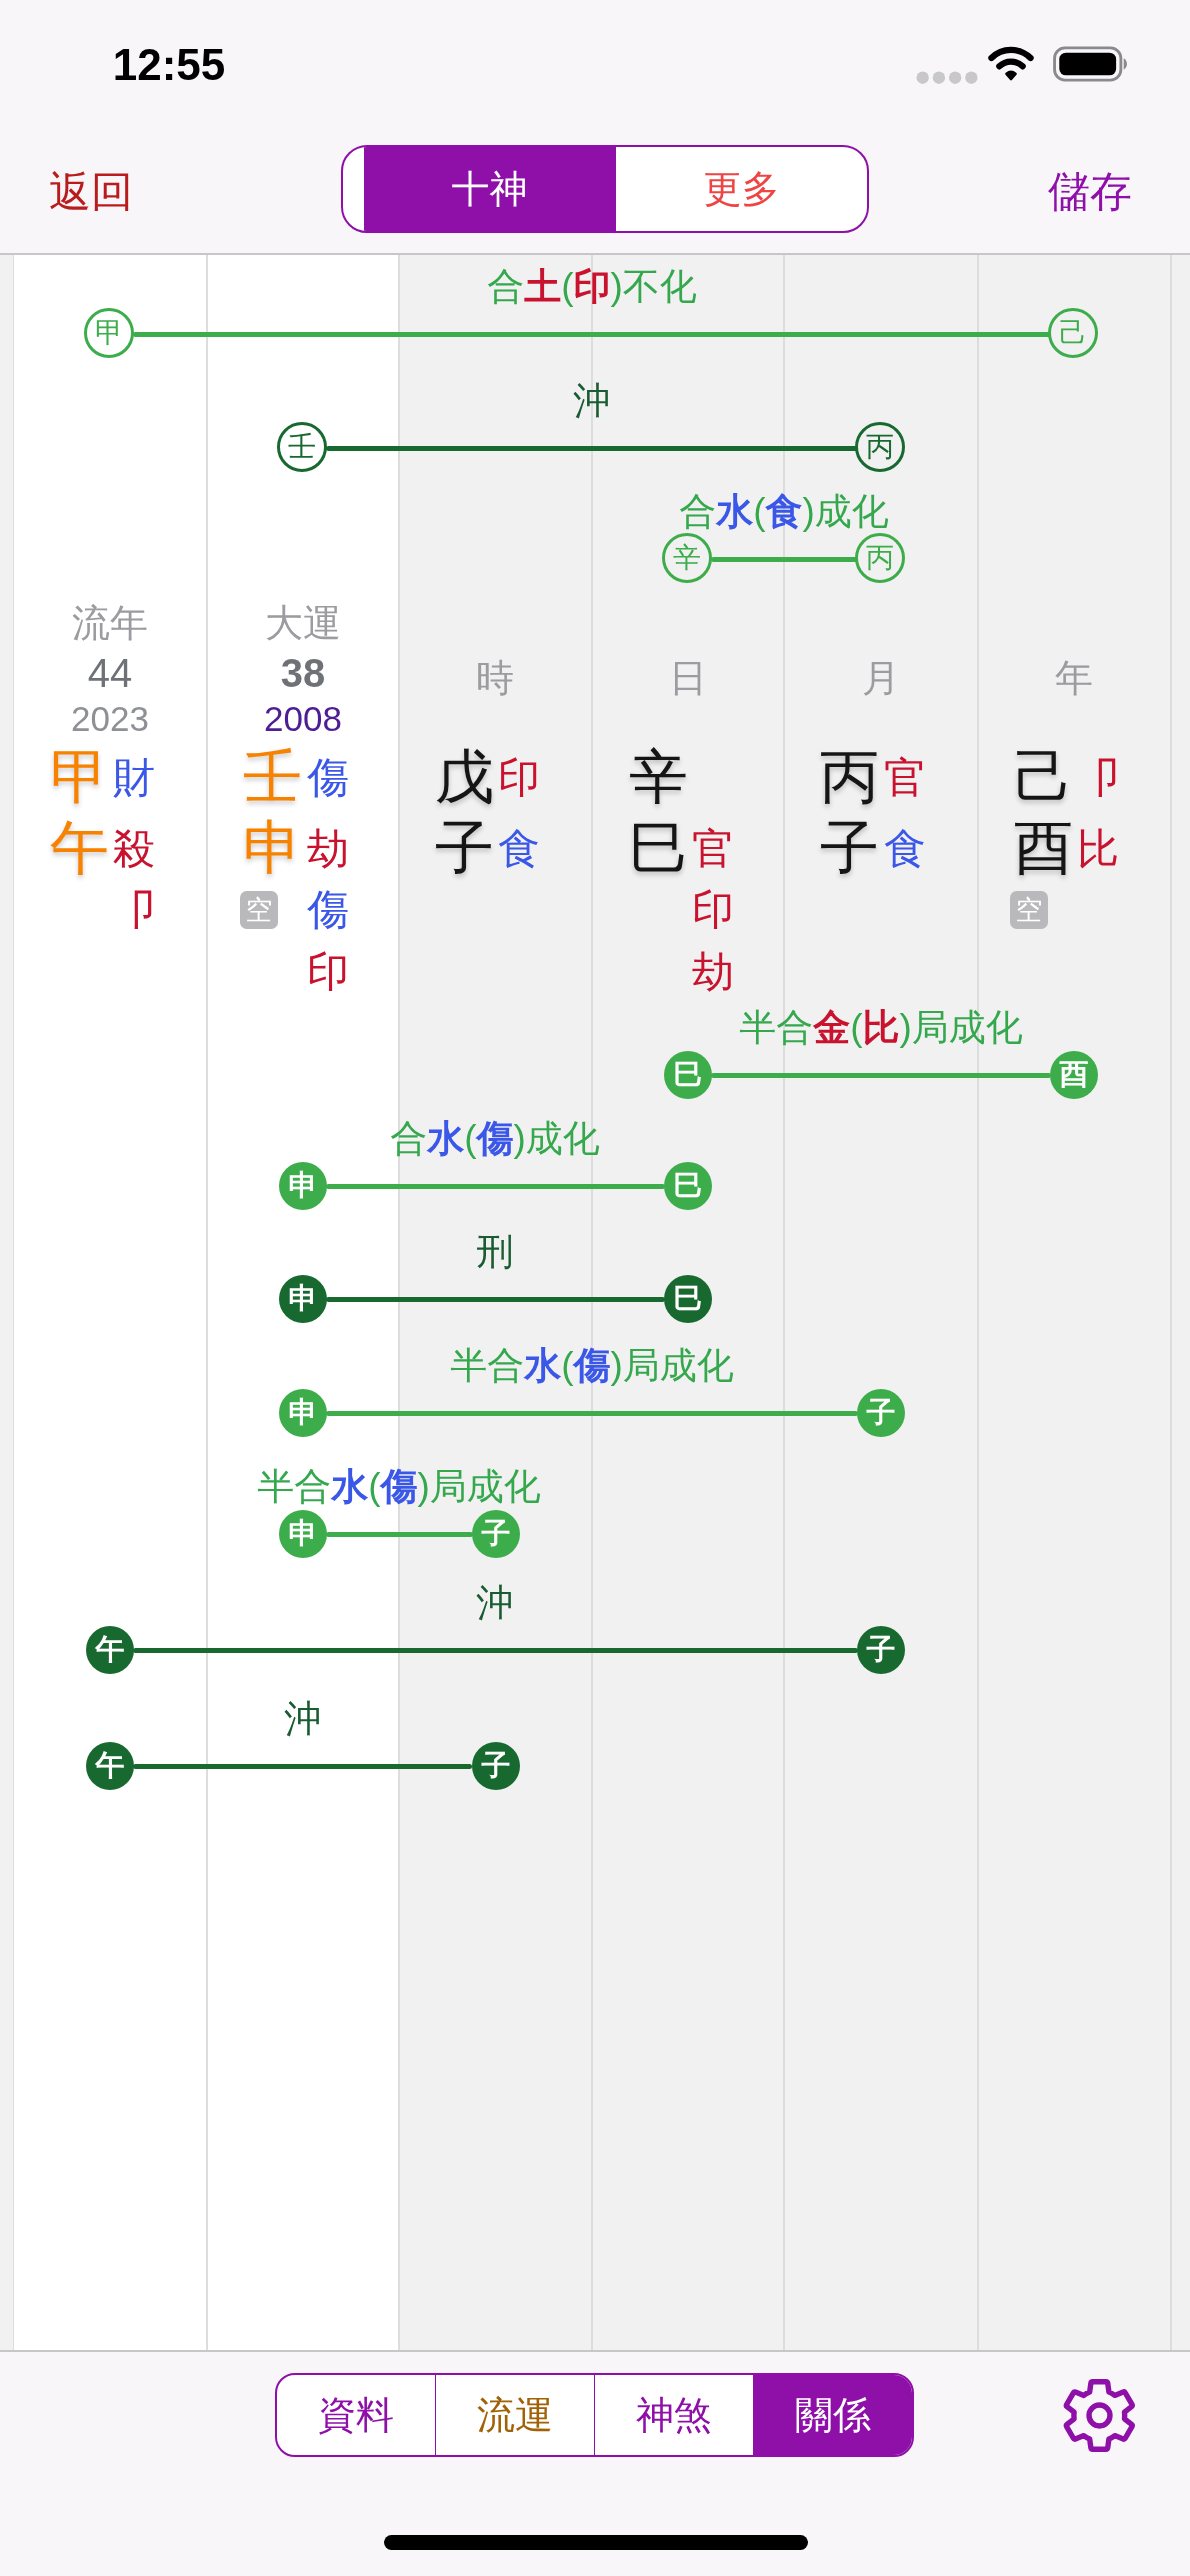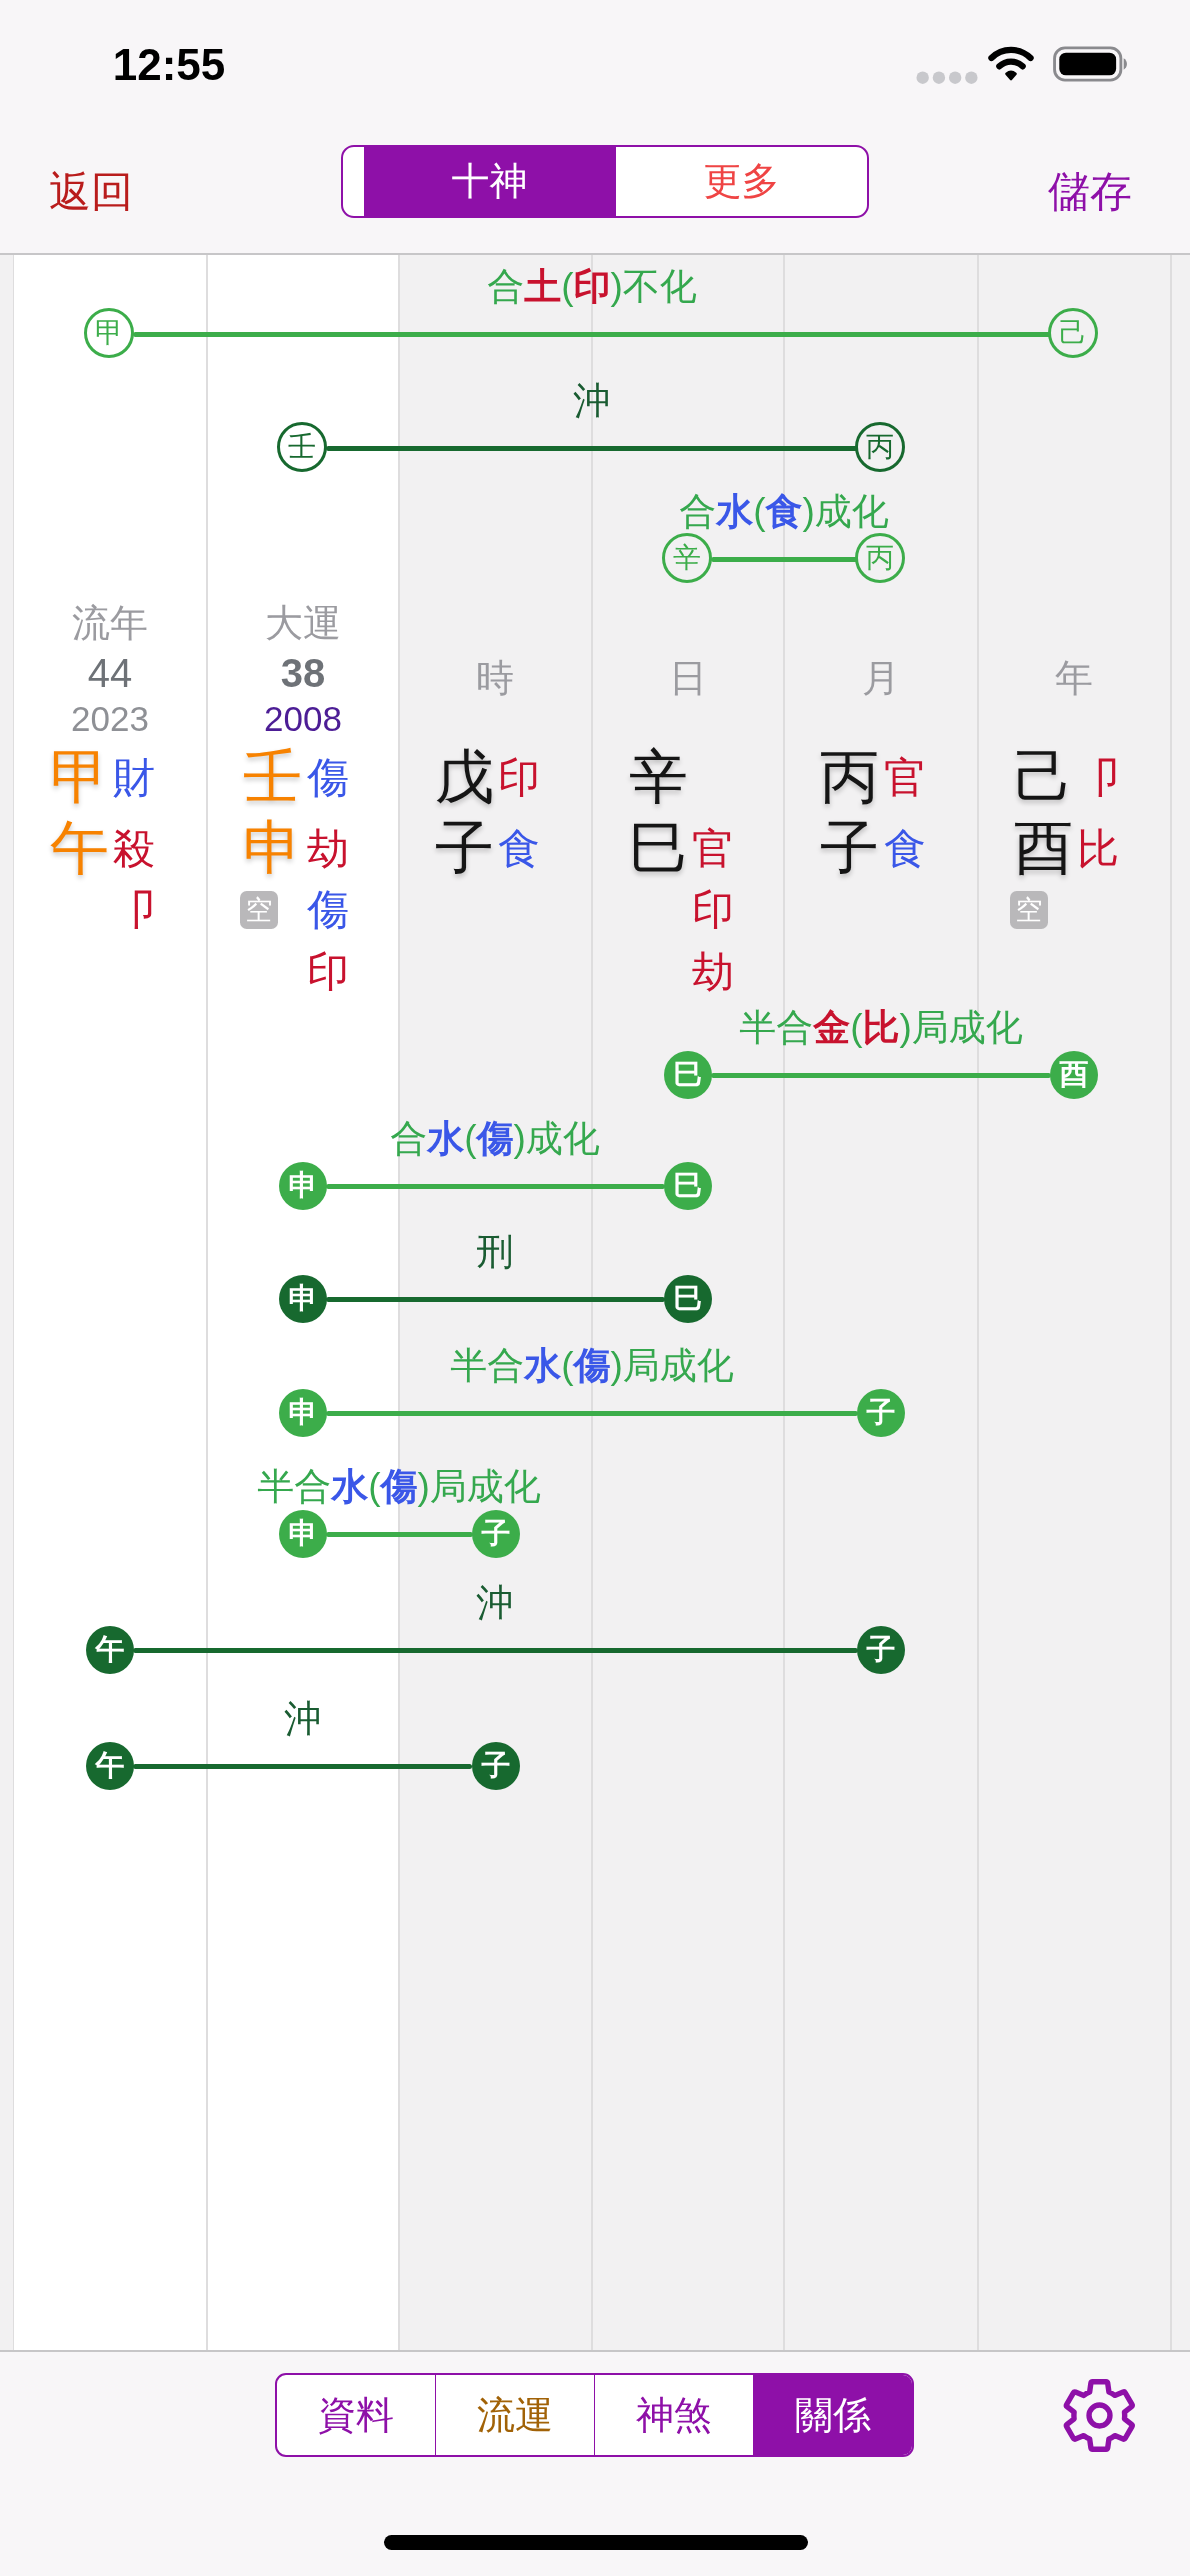--- a/index.html
+++ b/index.html
@@ -47,27 +47,27 @@
         <path d="M6.4 10.6 a8 8 0 0 1 11.2 0" fill="none" stroke="#000" stroke-width="3" stroke-linecap="round"></path>
         <path d="M9.9 14.2 a3.4 3.4 0 0 1 4.2 0 L12 16.6 Z" fill="#000" stroke="#000" stroke-width="1.4" stroke-linejoin="round"></path>
       </svg></div>
   <div class="abs" style="left:1052px;top:46px;"><svg width="79" height="36" viewBox="0 0 82 38">
         <rect x="2" y="2" width="70" height="34" rx="11" fill="none" stroke="#8A8A8E" stroke-width="3"></rect>
         <rect x="7" y="7" width="60" height="24" rx="7" fill="#000"></rect>
         <path d="M75 13 a7 7 0 0 1 0 12 Z" fill="#8A8A8E"></path>
       </svg></div>
 
   <div class="lt" id="nav-back" style="left: 49px; top: 192px; font-size: 42px; color: #b91c1c;">返回</div>
-  <div id="nav-seg" class="seg-ctl" style="left: 341px; top: 145px; width: 528px; height: 73px; border-radius: 13px; border: 2.9px solid rgb(142, 16, 168); background: rgb(255, 255, 255); padding-left: 21px;">
+  <div id="nav-seg" class="seg-ctl" style="left: 341px; top: 145px; width: 528px; height: 88px; border-radius: 26px; border: 2.9px solid rgb(142, 16, 168); background: rgb(255, 255, 255); padding-left: 21px;">
       <div class="seg" style="color: rgb(255, 255, 255); background: rgb(142, 16, 168);">十神</div>
       <div class="seg" style="color: #ef4444; background: transparent; border-left: 1.9px solid rgb(142, 16, 168);">更多</div>
     </div>
   <div class="lt" id="nav-save" style="left: 1048px; top: 192px; font-size: 42px; color: rgb(142, 16, 168);">儲存</div>
 
-  <div id="bottom-seg" class="seg-ctl" style="left: 275px; top: 2373px; width: 639px; height: 84px; border-radius: 11px; border: 2.9px solid rgb(142, 16, 168); background: rgb(255, 255, 255);">
+  <div id="bottom-seg" class="seg-ctl" style="left: 275px; top: 2373px; width: 639px; height: 84px; border-radius: 20px; border: 2.9px solid rgb(142, 16, 168); background: rgb(255, 255, 255);">
       <div class="seg" style="color: rgb(142, 16, 168); background: transparent;">資料</div>
       <div class="seg" style="color: #a16207; background: transparent; border-left: 1.9px solid rgb(142, 16, 168);">流運</div>
       <div class="seg" style="color: rgb(142, 16, 168); background: transparent; border-left: 1.9px solid rgb(142, 16, 168);">神煞</div>
       <div class="seg" style="color: rgb(255, 255, 255); background: rgb(142, 16, 168); border-left: 1.9px solid rgb(142, 16, 168);">關係</div>
     </div>
   <div class="abs" id="gear-btn" style="left:1059px;top:2375px;width:81px;height:81px;"><svg width="81" height="81" viewBox="0 0 24 24">
         <g fill="none" stroke="#8E10A8" stroke-width="1.6" stroke-linejoin="round">
           <circle cx="12" cy="12" r="3.1"></circle>
           <path d="M19.4 13c.04-.33.06-.66.06-1s-.02-.67-.06-1l2.1-1.64a.5.5 0 0 0 .12-.64l-2-3.46a.5.5 0 0 0-.61-.22l-2.48 1a7.3 7.3 0 0 0-1.73-1l-.37-2.64A.5.5 0 0 0 13.94 2h-4a.5.5 0 0 0-.49.42l-.37 2.64c-.63.26-1.2.6-1.73 1l-2.48-1a.5.5 0 0 0-.61.22l-2 3.46a.5.5 0 0 0 .12.64L4.48 11c-.04.33-.06.66-.06 1s.02.67.06 1l-2.1 1.64a.5.5 0 0 0-.12.64l2 3.46c.14.24.42.34.61.22l2.48-1c.53.4 1.1.74 1.73 1l.37 2.64c.04.24.25.42.49.42h4c.24 0 .45-.18.49-.42l.37-2.64a7.3 7.3 0 0 0 1.73-1l2.48 1c.19.12.47.02.61-.22l2-3.46a.5.5 0 0 0-.12-.64L19.4 13Z"></path>
         </g>

